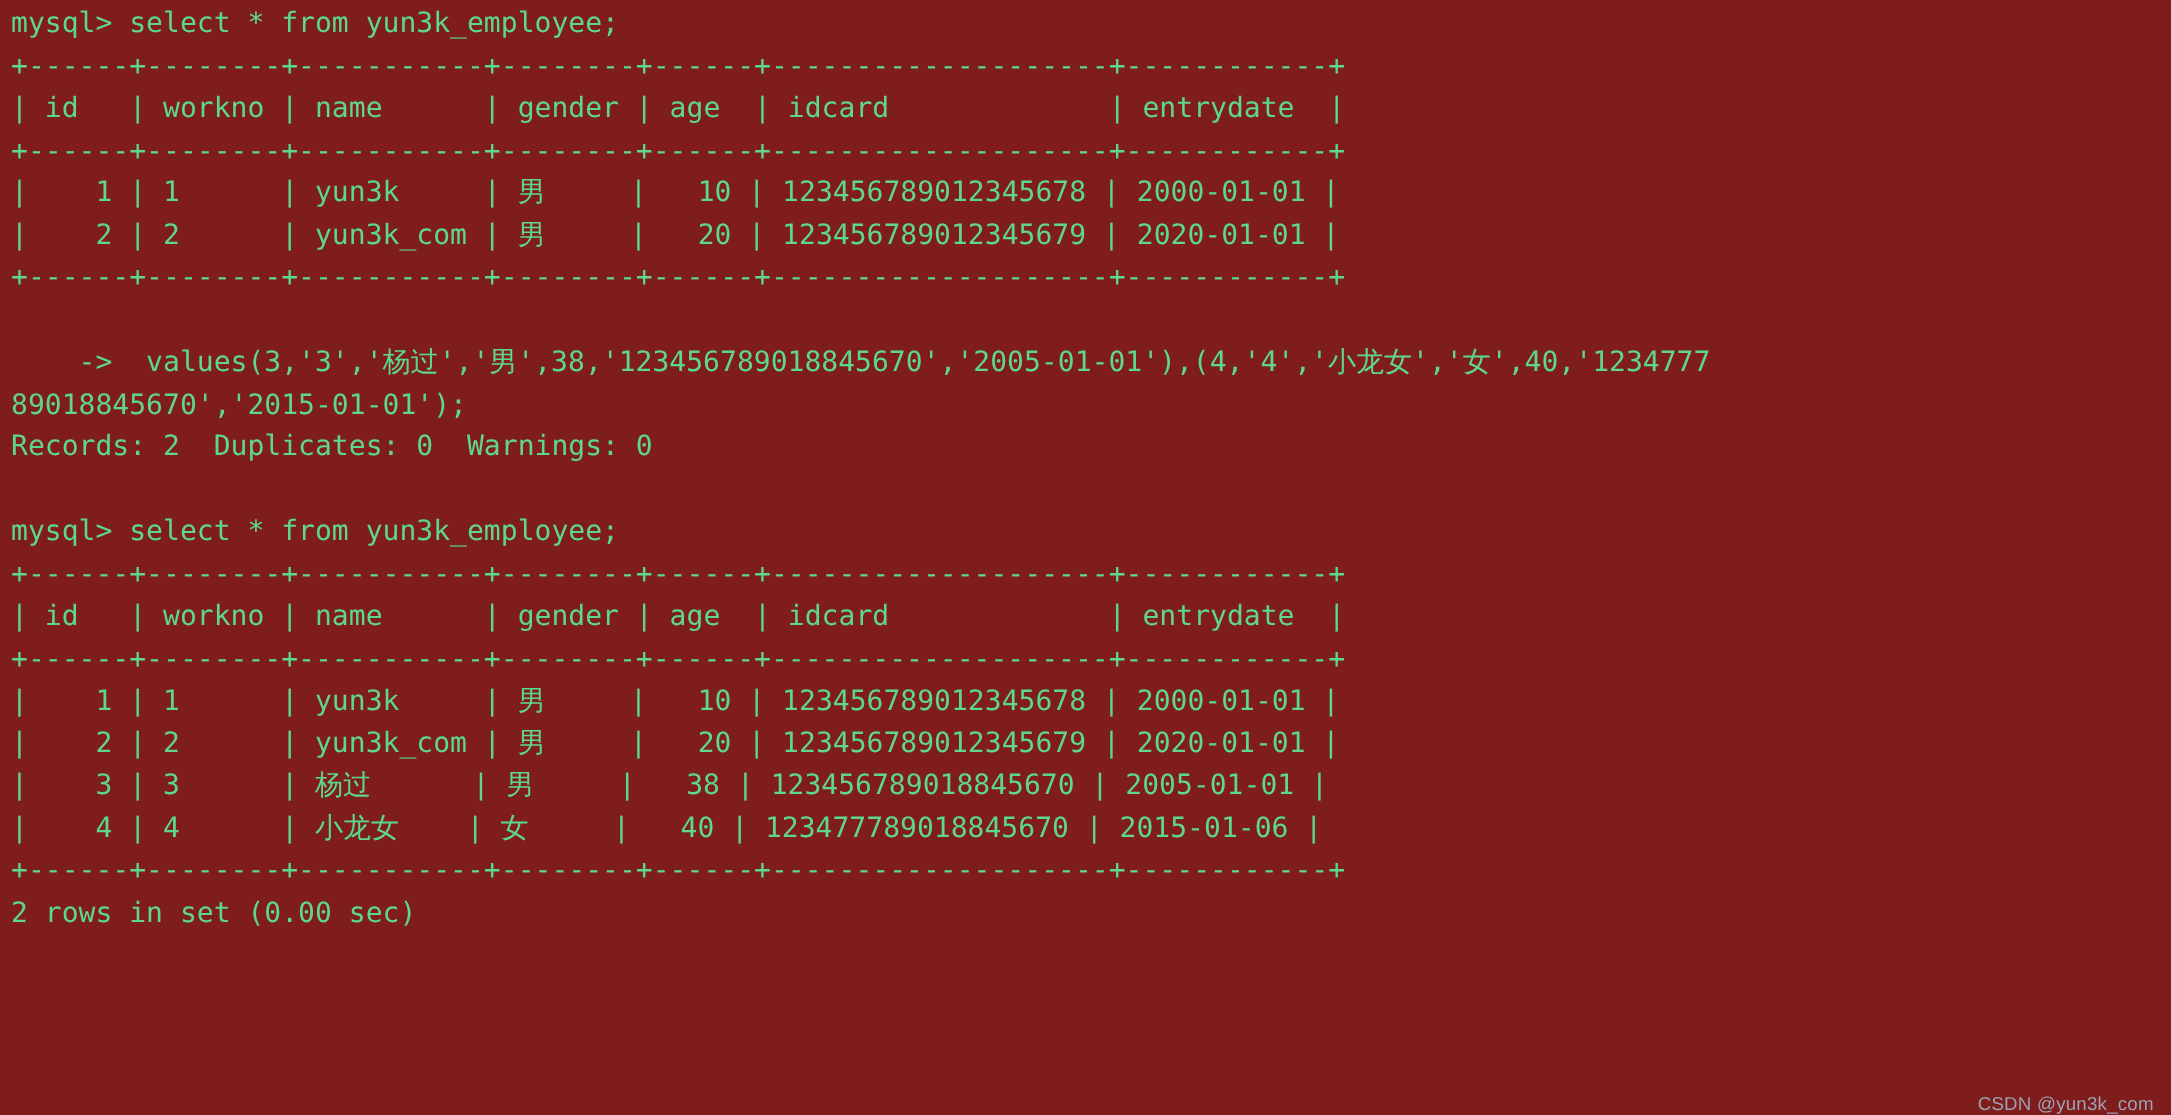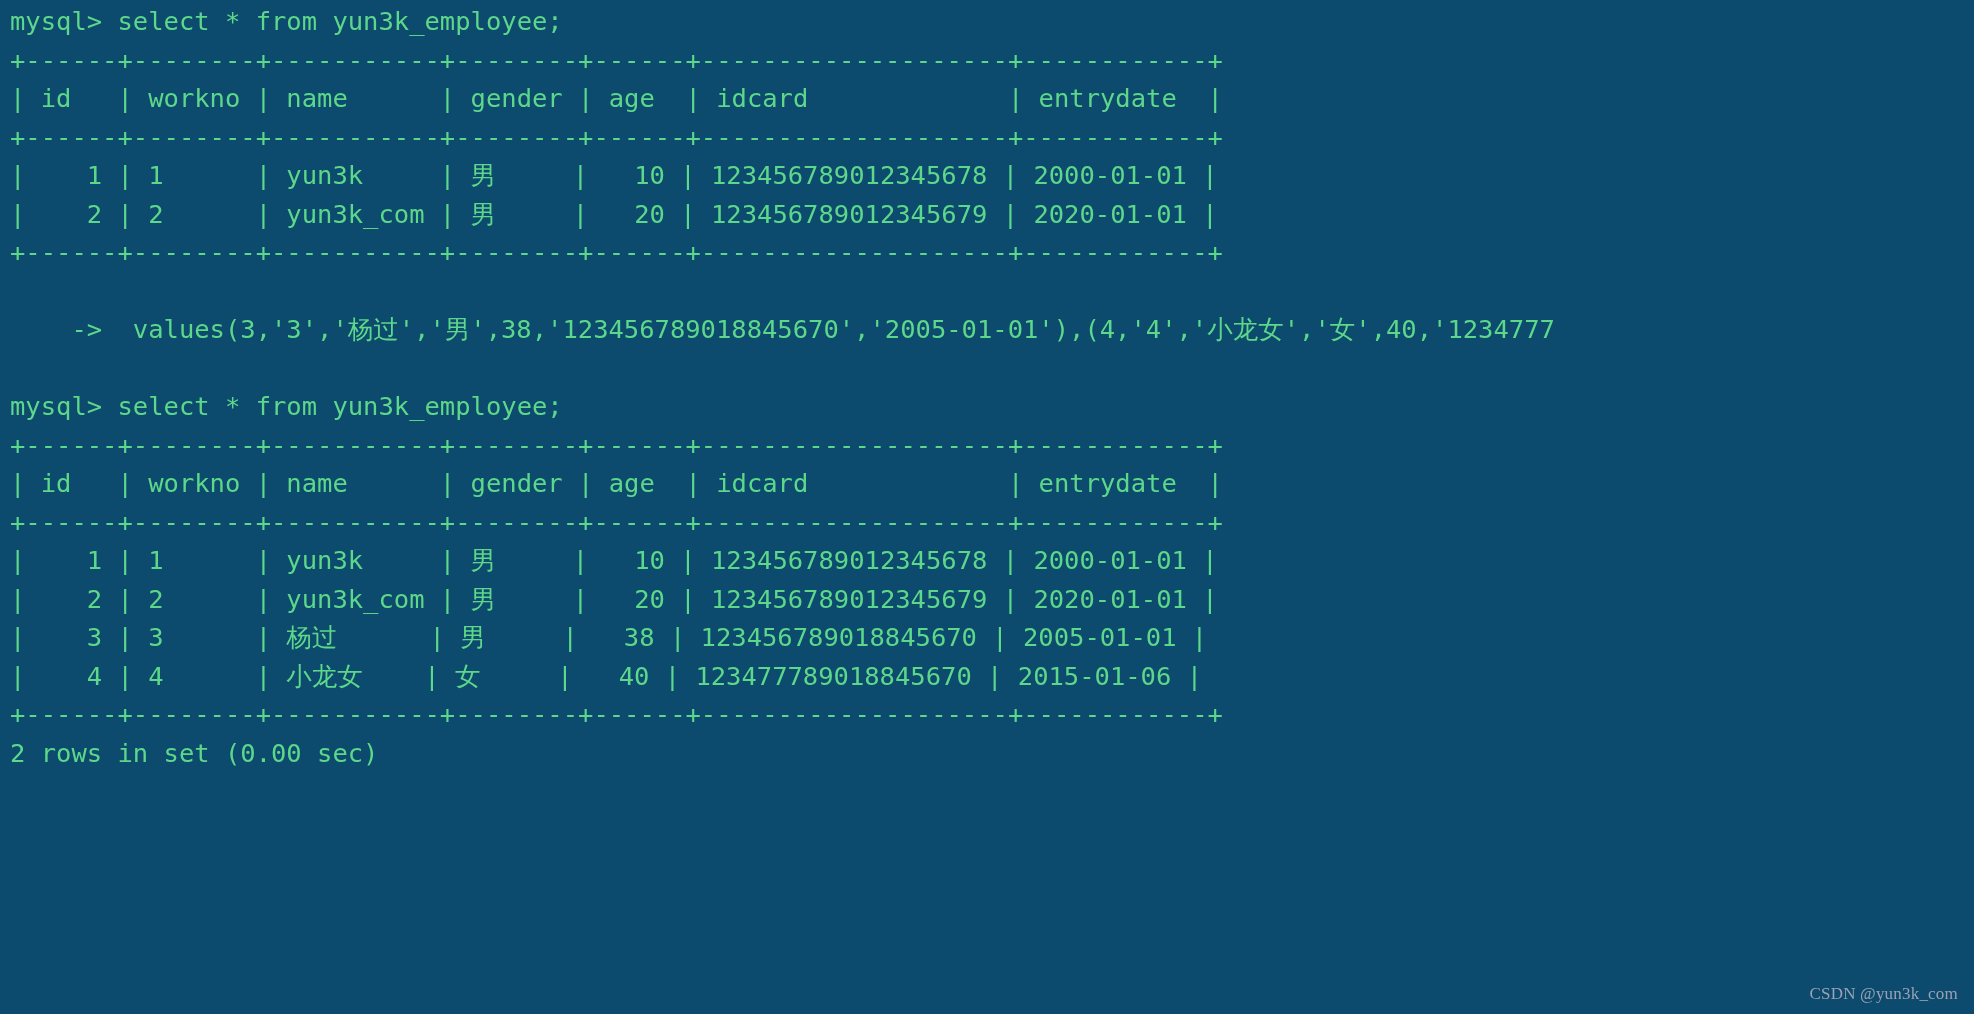--- a/index.html
+++ b/index.html
@@ -10,62 +10,64 @@
   body {
     width: 1974px;
     height: 1014px;
     overflow: hidden;
     font-family: "DejaVu Sans Mono", "Liberation Mono", monospace;
   }
   #terminal {
     position: relative;
     width: 1974px;
     height: 1014px;
-    background: #0c4a6e;
+    background: #7f1d1d;
     box-sizing: border-box;
     padding: 2px 0 0 10px;
   }
   .console-line {
     font-family: "DejaVu Sans Mono", "Liberation Mono", monospace;
     font-size: 25.5px;
     line-height: 38.5px;
     color: #5dd88a;
     white-space: pre;
     letter-spacing: 0px;
     height: 38.5px;
     font-weight: 400;
   }
   .console-line.blank {
     color: transparent;
   }
   .watermark {
     position: absolute;
     right: 16px;
-    bottom: 10px;
-    font-family: Liberation Serif, serif;
+    bottom: 0;
+    font-family: Liberation Sans, sans-serif;
     font-size: 17px;
     color: #9aa2b4;
     letter-spacing: 0.2px;
     white-space: pre;
   }
 </style>
 </head>
 <body>
 
 <div id="terminal">
   <div id="console-output">
       <div class="console-line">mysql&gt; select * from yun3k_employee;</div>
       <div class="console-line">+------+--------+-----------+--------+------+--------------------+------------+</div>
       <div class="console-line">| id   | workno | name      | gender | age  | idcard             | entrydate  |</div>
       <div class="console-line">+------+--------+-----------+--------+------+--------------------+------------+</div>
       <div class="console-line">|    1 | 1      | yun3k     | 男     |   10 | 123456789012345678 | 2000-01-01 |</div>
       <div class="console-line">|    2 | 2      | yun3k_com | 男     |   20 | 123456789012345679 | 2020-01-01 |</div>
       <div class="console-line">+------+--------+-----------+--------+------+--------------------+------------+</div>
       <div class="console-line blank"></div>
       <div class="console-line">    -&gt;  values(3,'3','杨过','男',38,'123456789018845670','2005-01-01'),(4,'4','小龙女','女',40,'1234777</div>
+      <div class="console-line">89018845670','2015-01-01');</div>
+      <div class="console-line">Records: 2  Duplicates: 0  Warnings: 0</div>
       <div class="console-line blank"></div>
       <div class="console-line">mysql&gt; select * from yun3k_employee;</div>
       <div class="console-line">+------+--------+-----------+--------+------+--------------------+------------+</div>
       <div class="console-line">| id   | workno | name      | gender | age  | idcard             | entrydate  |</div>
       <div class="console-line">+------+--------+-----------+--------+------+--------------------+------------+</div>
       <div class="console-line">|    1 | 1      | yun3k     | 男     |   10 | 123456789012345678 | 2000-01-01 |</div>
       <div class="console-line">|    2 | 2      | yun3k_com | 男     |   20 | 123456789012345679 | 2020-01-01 |</div>
       <div class="console-line">|    3 | 3      | 杨过      | 男     |   38 | 123456789018845670 | 2005-01-01 |</div>
       <div class="console-line">|    4 | 4      | 小龙女    | 女     |   40 | 123477789018845670 | 2015-01-06 |</div>
       <div class="console-line">+------+--------+-----------+--------+------+--------------------+------------+</div>

